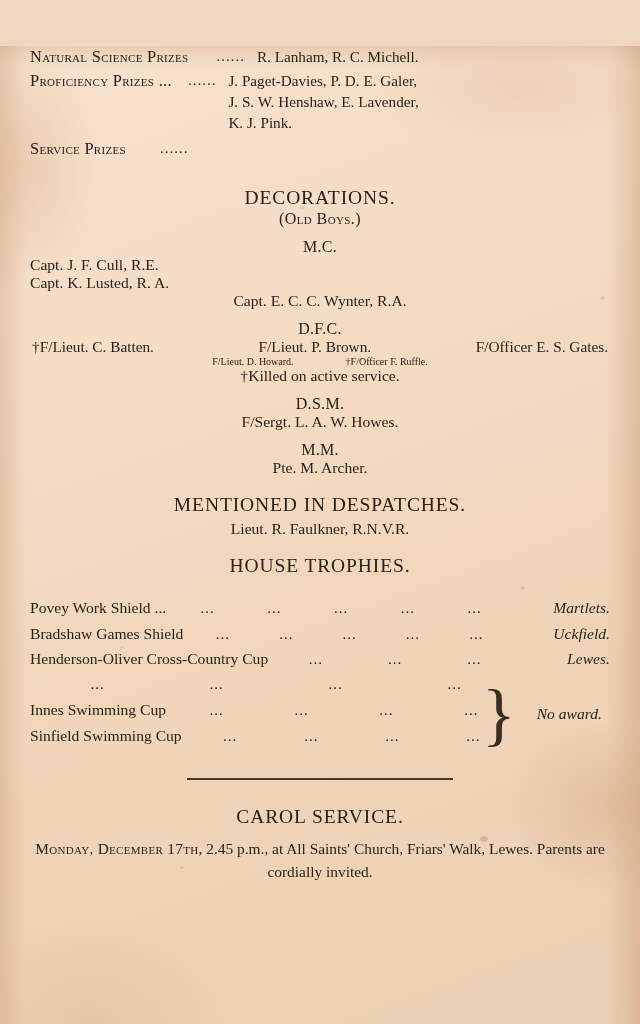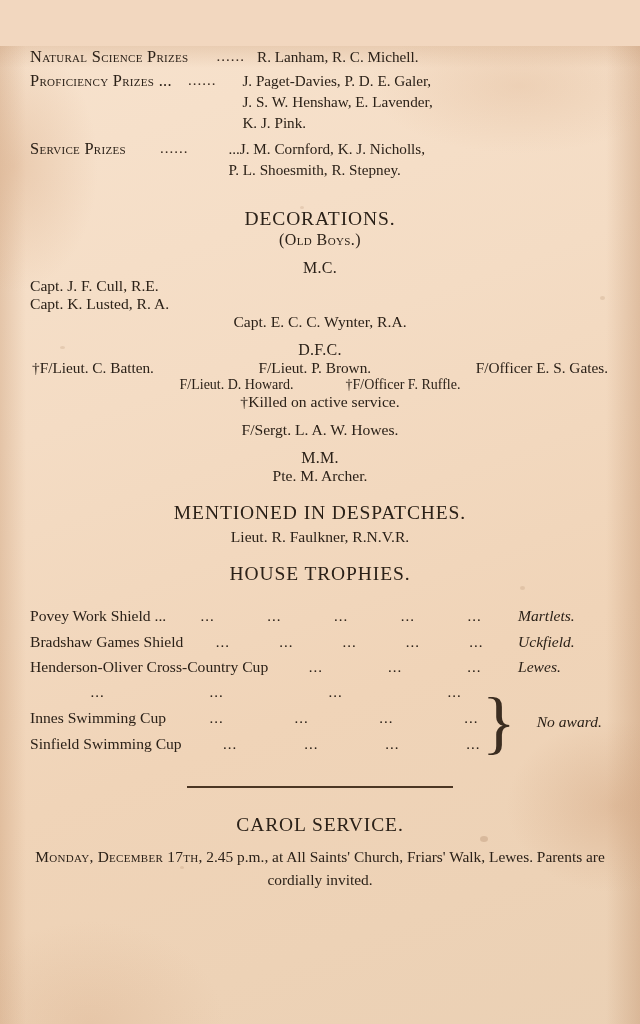--- a/index.html
+++ b/index.html
@@ -32,45 +32,45 @@
   .plabel{font-variant:small-caps;letter-spacing:.3px;white-space:nowrap;font-size:16.4px;}
   .leaders{display:flex;flex:1;justify-content:space-around;padding:0 6px;color:#3a2c20;}
   .leaders span{font-size:15px;letter-spacing:1px;}
   .pnames{text-align:left;white-space:pre-line;}
   .row-ns .pnames{margin-left:6px;}
   .row-ns .leaders{max-width:150px;flex:none;margin-left:22px;}
   .row-pf .leaders{max-width:190px;flex:none;margin-left:10px;}
   .row-sv .leaders{max-width:160px;flex:none;margin-left:28px;}
   .row-pf{margin-top:3px;}
   .row-sv{margin-top:5px;}
-  .row-pf .pnames{margin-left:20px;}
+  .row-pf .pnames{margin-left:6px;}
   .row-sv .pnames{margin-left:34px;}
 
   
   h2.sect{
     text-align:center;font-weight:400;font-size:19.5px;
     letter-spacing:.9px;margin:0;
   }
   .subtitle{text-align:center;font-variant:small-caps;font-size:16px;letter-spacing:.4px;margin-top:1px;}
   .award{text-align:center;font-size:16px;margin:0;letter-spacing:.3px;}
   .spread{display:flex;font-size:15.6px;flex-direction:column;}
   .centerline{text-align:center;font-size:15.6px;}
   .gap-s{height:10px;}
   .gap-m{height:17px;}
   .gap-l{height:26px;}
   .dfc-row{display:flex;justify-content:space-between;font-size:15.3px;padding:0 2px;}
-  .dfc-row2{display:flex;justify-content:center;gap:52px;font-size:14px;}
+  .dfc-row2{display:flex;justify-content:center;gap:52px;font-size:10px;}
 
   
   .trophies{margin-top:18px;position:relative;}
   .trow{display:flex;align-items:baseline;font-size:15.6px;line-height:25.5px;height:25.5px;}
   .tname{white-space:nowrap;}
   .tleaders{display:flex;flex:1;justify-content:space-around;padding-left:8px;padding-right:4px;}
   .tleaders span{letter-spacing:1px;font-size:15px;}
-  .tres{font-style:italic;width:92px;text-align:left;white-space:nowrap;}
+  .tres{font-style:italic;width:92px;text-align:right;white-space:nowrap;}
   .tres-blank{width:92px;}
   .brace{
     position:absolute;right:108px;top:85px;height:74px;width:20px;
     font-size:70px;line-height:70px;font-family:"Liberation Serif",serif;
     color:#3b2d21;
   }
   .noaward{
     position:absolute;right:8px;top:110px;font-style:italic;font-size:15.6px;white-space:nowrap;
   }
   .trow .tleaders.n6{padding-right:10px;}
@@ -119,22 +119,20 @@
 J. S. W. Henshaw, E. Lavender,
 K. J. Pink.</span>
       </div>
 
       <div class="prow row-sv">
         <span class="plabel">Service Prizes</span>
         <span class="leaders">
           <span>...</span>
           <span>...</span>
         </span>
-        <span class="pnames">...J. M. Cornford, K. J. Nicholls,
-P. L. Shoesmith, R. Stepney.</span>
       </div>
     </div>
 
     <div class="gap-l"></div>
     <h2 class="sect">DECORATIONS.</h2>
     <div class="subtitle">(Old Boys.)</div>
 
     <div class="gap-s"></div>
     <div class="award">M.C.</div>
     <div class="spread">
@@ -150,20 +148,21 @@
       <span>F/Lieut. P. Brown.</span>
       <span>F/Officer E. S. Gates.</span>
     </div>
     <div class="dfc-row2">
       <span>F/Lieut. D. Howard.</span>
       <span>†F/Officer F. Ruffle.</span>
     </div>
     <div class="centerline">†Killed on active service.</div>
 
     <div class="gap-s"></div>
+    <div class="award">D.S.M.</div>
     <div class="centerline">F/Sergt. L. A. W. Howes.</div>
 
     <div class="gap-s"></div>
     <div class="award">M.M.</div>
     <div class="centerline">Pte. M. Archer.</div>
 
     <div class="gap-m"></div>
     <h2 class="sect">MENTIONED IN DESPATCHES.</h2>
     <div class="centerline" style="margin-top:4px;">Lieut. R. Faulkner, R.N.V.R.</div>
 

